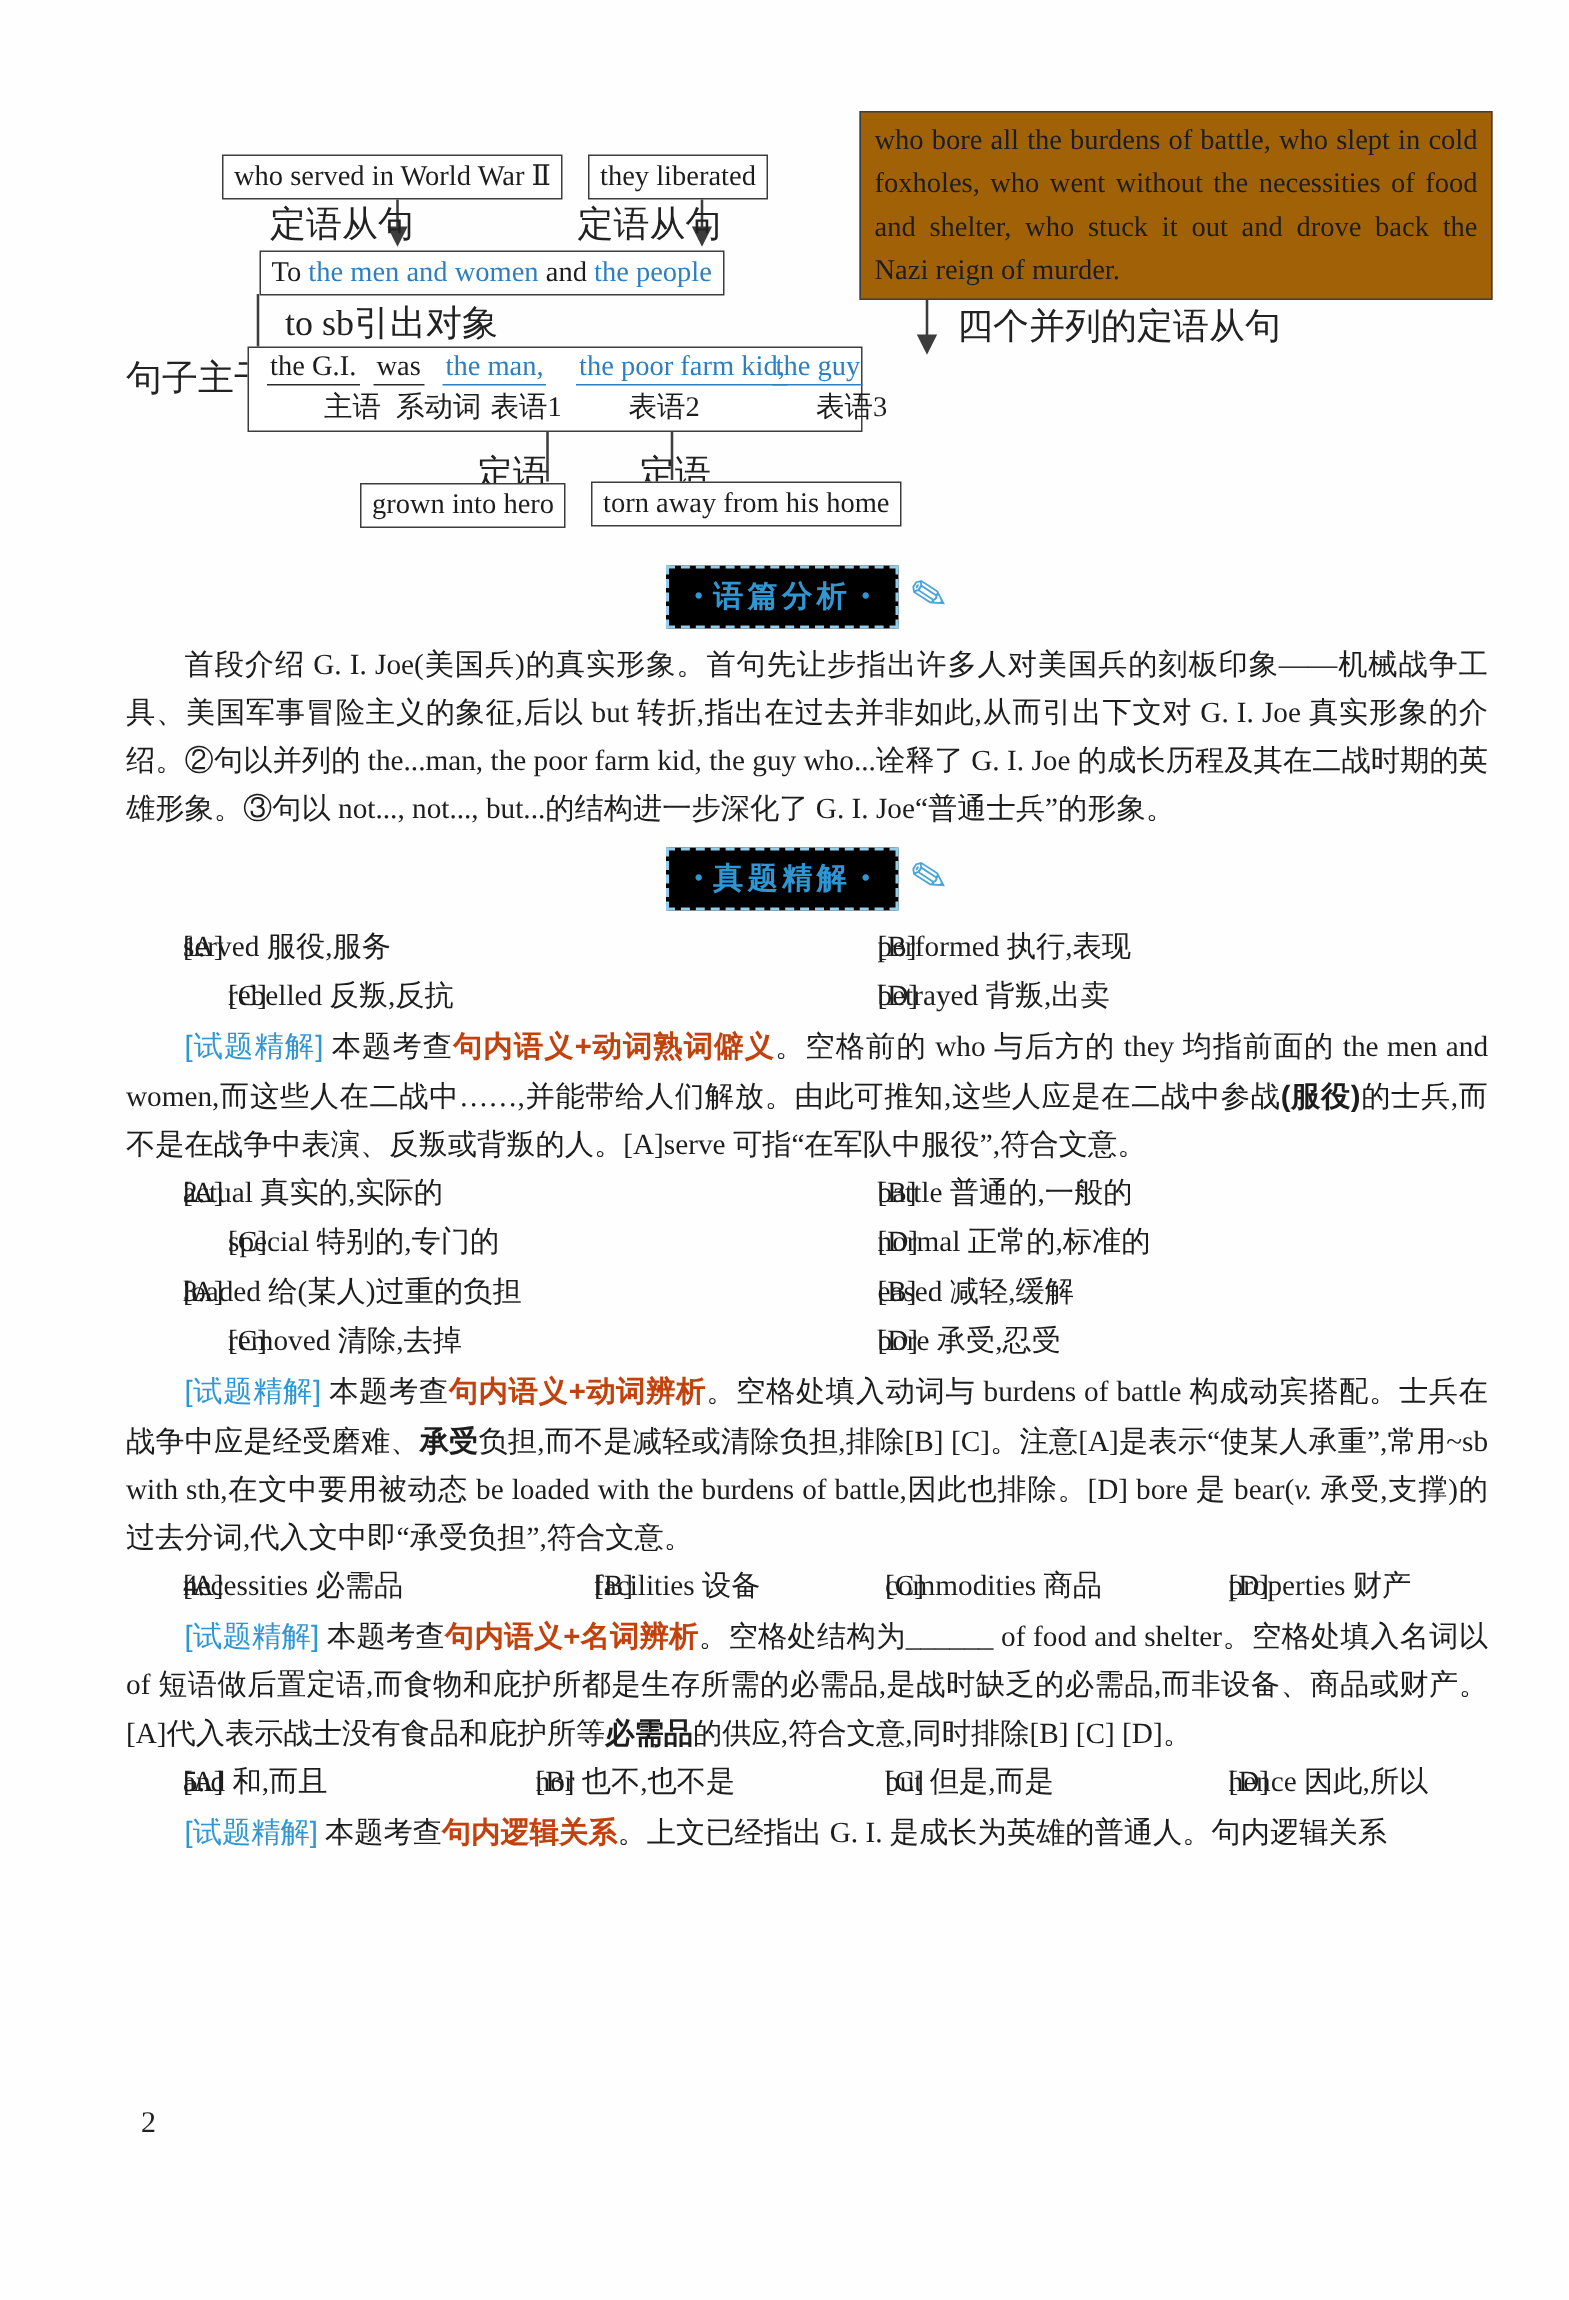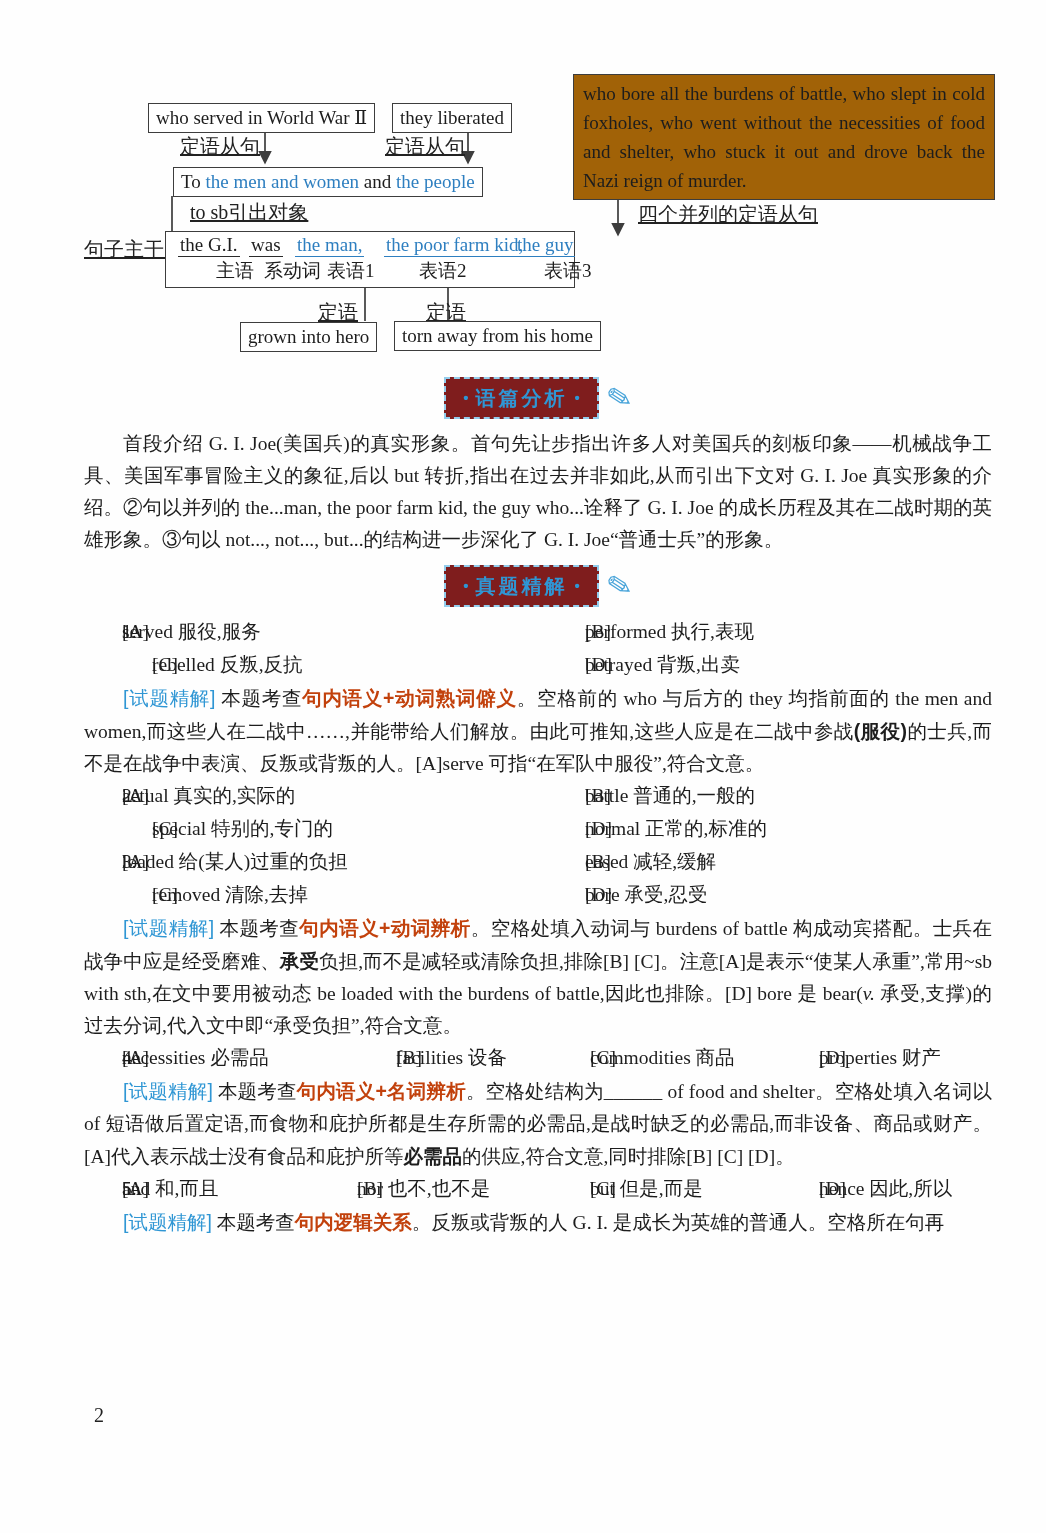--- a/index.html
+++ b/index.html
@@ -3,38 +3,38 @@
 <meta charset="utf-8">
 <style>
   html,body{margin:0;padding:0;background:#ffffff;}
   .page{position:relative;width:1046px;height:1533px;background:#fefefe;overflow:hidden;
         font-family:"Liberation Serif","DejaVu Serif",serif;color:#1d1d1d;}
   
   .dg-box{position:absolute;border:1.7px solid #3d3d3d;background:#fff;padding:1px 7px;
           font-size:19px;line-height:1.35;white-space:nowrap;}
   .dg-box-big{position:absolute;border:1.7px solid #3d3d3d;background:#a16207;padding:4px 9px;
           font-size:19px;line-height:29px;width:402px;white-space:normal;text-align:justify;}
-  .dg-label{position:absolute;font-size:20px;white-space:nowrap;color:#222;text-decoration:underline;}
+  .dg-label{position:absolute;font-size:24px;white-space:nowrap;color:#222;}
   .blue{color:#2e7fc0;}
   .connectors{position:absolute;left:0;top:0;pointer-events:none;}
   .trunk{position:absolute;left:165px;top:231px;width:408px;height:55px;border:1.7px solid #3d3d3d;background:#fff;}
   .tw{position:absolute;font-size:19px;white-space:nowrap;border-bottom:1.6px solid #2b2b2b;padding:0 2px 0 2px;}
   .tw.blue{border-bottom-color:#2e7fc0;}
   .tr{position:absolute;top:26px;font-size:19px;white-space:nowrap;margin-left:28px;}
   
   .content{position:absolute;left:84px;top:368px;width:908px;font-size:19.5px;line-height:32px;
            text-align:justify;}
   .content p{margin:0;}
   .indent{text-indent:2em;}
   .hei{font-family:"Liberation Sans","DejaVu Sans",sans-serif;font-weight:bold;}
   .lab{color:#2f96d4;font-family:"Liberation Sans","DejaVu Sans",sans-serif;}
   .key{color:#c2410c;font-family:"Liberation Sans","DejaVu Sans",sans-serif;font-weight:bold;}
   .ital{font-style:italic;}
   .sec-row{text-align:center;margin:9px 0 7px 0;text-indent:0;height:44px;}
-  .sec-head{display:inline-block;border:2px dashed #93cdec;background:#7f1d1d;color:#2f96d4;
+  .sec-head{display:inline-block;border:2px dashed #93cdec;background:#000000;color:#2f96d4;
             font-family:"Liberation Sans","DejaVu Sans",sans-serif;font-weight:bold;font-size:20px;
             padding:3px 10px;letter-spacing:3px;vertical-align:middle;}
   .sec-dot{font-size:15px;vertical-align:2px;letter-spacing:0;margin:0 7px;}
   .pen{color:#4aa5da;font-size:30px;margin-left:8px;display:inline-block;
        transform:rotate(-12deg);vertical-align:middle;font-family:"DejaVu Sans",sans-serif;}
   .orow{position:relative;height:33px;}
   .orow span{position:absolute;white-space:nowrap;}
   .qnum{margin-right:6px;}
   .pagenum{position:absolute;left:94px;top:1404px;font-size:20px;color:#222;}
 </style>
@@ -202,18 +202,18 @@
         </span>
       <span style="left:506px;">
           <span>[C]</span> 
           <span>but 但是,而是</span>
         </span>
       <span style="left:735px;">
           <span>[D]</span> 
           <span>hence 因此,所以</span>
         </span>
     </div>
-    <p class="indent"><span class="lab">[试题精解]</span> <span>本题考查</span><span class="key">句内逻辑关系</span><span>。反叛或背叛的人 G. I. 是成长为英雄的普通人。空格所在句再</span></p>
+    <p class="indent"><span class="lab">[试题精解]</span> <span>本题考查</span><span class="key">句内逻辑关系</span><span>。上文已经指出 G. I. 是成长为英雄的普通人。句内逻辑关系</span></p>
 
   </div>
 
   <div class="pagenum">2</div>
 </div>
 
 </body></html>

